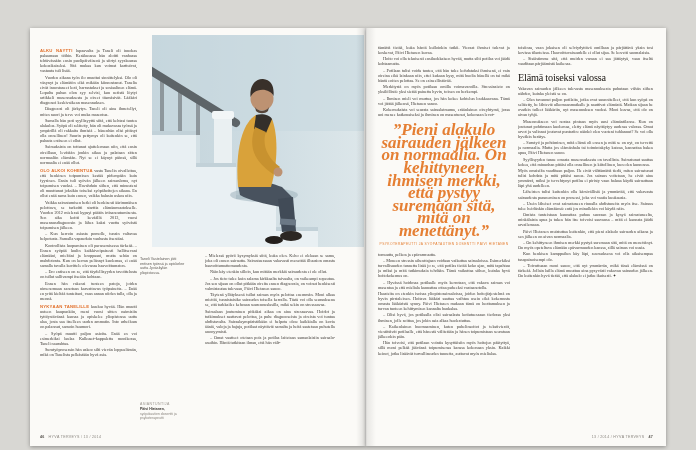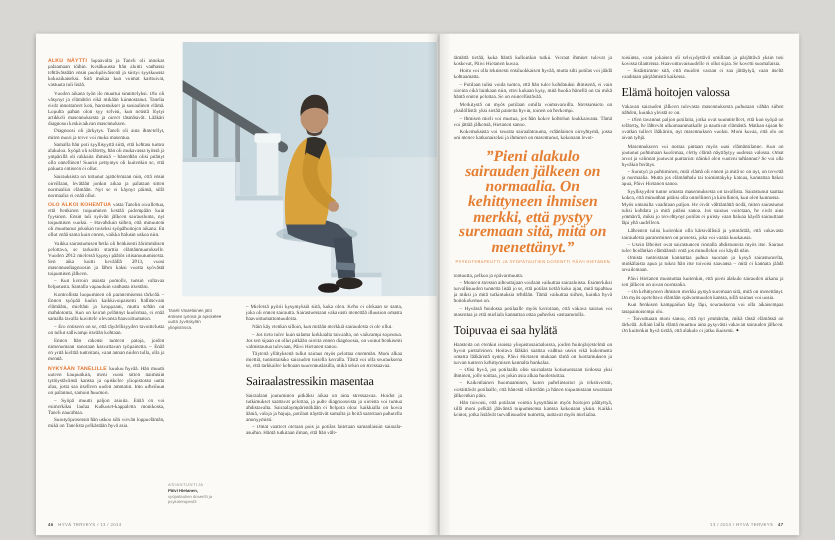--- a/index.html
+++ b/index.html
@@ -29,21 +29,21 @@
   .expert-name{font-weight:bold;color:#3b3733;}
   .footer{position:absolute;top:407px;font-family:"Liberation Sans",sans-serif;font-size:3.6px;color:#8a857f;letter-spacing:.3px;}
   .footer-left{left:10px;}
   .footer-right{right:13px;text-align:right;}
   .pagenum{font-weight:bold;color:#55514c;}
   .footer-left .pagenum{margin-right:4px;}
   .footer-right .pagenum{margin-left:4px;}
   .col-r1{left:12px;top:17px;width:132px;height:384px;}
   .col-r2{left:152px;top:17px;width:135px;height:384px;}
   .pullquote{margin:7px 1px 6px 1px;}
-  .pq-text{font-family:"Liberation Serif",serif;font-style:italic;font-weight:bold;font-size:13px;
+  .pq-text{font-family:"Liberation Serif",serif;font-style:italic;font-weight:bold;font-size:17px;
            line-height:12.6px;color:#e57f33;text-align:center;text-indent:0;}
   .pq-attr{margin-top:4px;font-family:"Liberation Sans",sans-serif;font-style:normal;font-size:3.3px;
            line-height:4.2px;color:#e57f33;text-align:center;letter-spacing:.4px;}
 </style>
 </head>
 <body>
 
 <div class="canvas">
 
   <div class="page page-left">
@@ -118,21 +118,20 @@
 
     <div class="caption">Taneli Vastelainen jätti entisen työnsä ja opiskelee uutta Jyväskylän yliopistossa.</div>
 
     <div class="col col-b">
       <div>
           <p>– Mielessä pyörii kysymyksiä siitä, kuka olen. Keho ei olekaan se sama, joka oli ennen sairautta. Sairastuessaan vakavasti menettää illuusion omasta haavoittumattomuudesta.</p>
           <p>Näin käy etenkin silloin, kun mitään merkkiä sairaudesta ei ole ollut.</p>
           <p>– Jos tieto tulee kuin salama kirkkaalta taivaalta, on vaikeampi sopeutua. Jos sen sijaan on ollut pitkään oireita ennen diagnoosia, on voinut henkisesti valmistautua tulevaan, Päivi Hietanen sanoo.</p>
           <p>Täytenä yllätyksenä tullut sairaus myös pelottaa enemmän. Moni alkaa miettiä, tunnistaisiko sairauden toisella kerralla. Tästä voi olla seurauksena se, että tarkkailee kehoaan suurennuslasilla, mikä sekin on stressaavaa.</p>
         </div>
-      <h3 class="sechead">Sairaalastressikin masentaa</h3>
       <div>
           <p>Sairaalaan joutuminen pitkäksi aikaa on aina stressaavaa. Hoidot ja tutkimukset saattavat pelottaa, ja puhe diagnooseista ja oireista voi tuntua ahdistavalta. Sairaalaympäristökään ei helpota oloa: kaikkialla on kovia ääniä, valoja ja hajuja, potilaat näyttävät samalta ja heitä saatetaan puhutella anonyymisti.</p>
           <p>– Omat vaatteet otetaan pois ja potilas laitetaan samanlaisiin sairaala-asuihin. Häntä tutkitaan ilman, että hän vält-</p>
         </div>
     </div>
 
     <div class="expert">
       <div class="expert-label">ASIANTUNTIJA</div>
       <div class="expert-name">Päivi Hietanen,</div>
       <div class="expert-desc">syöpätautien dosentti ja psykoterapeutti</div>
@@ -156,35 +155,34 @@
         </div>
       <div class="pullquote">
         <div class="pq-text">”Pieni alakulo sairauden jälkeen on normaalia. On kehittyneen ihmisen merkki, että pystyy suremaan sitä, mitä on menettänyt.”</div>
         <div class="pq-attr">PSYKOTERAPEUTTI JA SYÖPÄTAUTIEN DOSENTTI PÄIVI HIETANEN</div>
       </div>
       <div>
           <p>tomuutta, pelkoa ja epävarmuutta.</p>
           <p>– Moneen stressin aiheuttajaan voidaan vaikuttaa sairaaloissa. Esimerkiksi turvallisuuden tunnetta lisää jo se, että potilas tietää koko ajan, mitä tapahtuu ja miksi ja mitä tutkimuksia tehdään. Tämä vaikuttaa siihen, kuinka hyvä hoitokokemus on.</p>
           <p>– Hyvässä hoidossa potilaalle myös kerrotaan, että vakava sairaus voi masentaa ja että mieliala kannattaa ottaa puheeksi vastaanotolla.</p>
         </div>
-      <h3 class="sechead">Toipuvaa ei saa hylätä</h3>
       <div>
           <p>Haasteita on etenkin isoissa yliopistosairaaloissa, joiden hoitojärjestelmä on hyvin pirstaleinen. Hoitava lääkäri saattaa vaihtua usein eikä kokemusta omasta lääkäristä synny. Päivi Hietasen mukaan tämä on luottamuksen ja turvan tunteen kehittymisen kannalta hankalaa.</p>
           <p>– Olisi hyvä, jos potilaalla olisi sairaalasta kotiutuessaan tiedossa yksi ihminen, jolle soittaa, jos jokin asia alkaa huolestuttaa.</p>
           <p>– Kaikenlainen huomaaminen, kuten puhelinsoitot ja tekstiviestit, viestittävät potilaalle, että hänestä välitetään ja hänen toipumistaan seurataan jälkeenkin päin.</p>
           <p>Hän toivoisi, että potilaan vointia kysyttäisiin myös hoitojen päätyttyä, sillä moni pelkää jäävänsä toipumisensa kanssa kokonaan yksin. Kaikki keinot, jotka lisäävät turvallisuuden tunnetta, auttavat myös mielialaa.</p>
         </div>
     </div>
 
     <div class="col col-r2">
       <div>
           <p>toisiinsa, vaan jokaisen oli selviydyttävä omillaan ja pärjättävä yksin tosi kovissa tilanteissa. Haavoittuvaisuudelle ei ollut sijaa. Se kovetti suomalaisia.</p>
           <p>– Sisäistimme sitä, että muiden varaan ei saa jättäytyä, vaan itseltä vaaditaan pärjäämistä kaikessa.</p>
         </div>
-      <h3 class="sechead">Elämä hoitojen valossa</h3>
+      <h3 class="sechead">Elämä toiseksi valossa</h3>
       <div>
           <p>Vakavan sairauden jälkeen tulevasta masennuksesta puhutaan vähän siihen nähden, kuinka yleistä se on.</p>
           <p>– Olen tavannut paljon potilaita, jotka ovat suunnitelleet, että kun syöpä on selätetty, he lähtevät ulkomaanmatkalle ja nauttivat elämästä. Matkan sijaan he ovatkin tulleet lääkäriin, nyt masennuksen vuoksi. Moni kuvaa, että olo on aivan tyhjä.</p>
           <p>Masennukseen voi nostaa pintaan myös uusi elämäntilanne. Kun on joutunut pohtimaan kuolemaa, eletty elämä näyttäytyy uudessa valossa. Omat arvot ja valinnat joutuvat puntariin: näinkö olen vuoteni tuhlannut? Se voi olla hyväkin herätys.</p>
           <p>– Surutyö ja pohtiminen, mitä elämä oli ennen ja mitä se on nyt, on tervettä ja normaalia. Mutta jos elämänhalu tai toimintakyky katoaa, kannattaa hakea apua, Päivi Hietanen sanoo.</p>
           <p>Syyllisyyden tunne omasta masennuksesta on tavallista. Sairastunut saattaa kokea, että minunhan pitäisi olla onnellinen ja kiitollinen, kun olen kunnossa.</p>
         </div>
       <div>
           <p>Myös omaisilta vaaditaan paljon. He eivät välttämättä tiedä, miten sairastunut tulisi kohdata ja mitä pitäisi sanoa. Jos sairaus voitetaan, he eivät aina ymmärrä, miksi jo tervehtynyt potilas ei piristy vaan haluaa käydä sairauttaan läpi yhä uudelleen.</p>
           <p>Läheisten tulisi kuitenkin olla kärsivällisiä ja ymmärtää, että vakavasta sairaudesta paraneminen on prosessi, joka voi vaatia kuukausia.</p>

